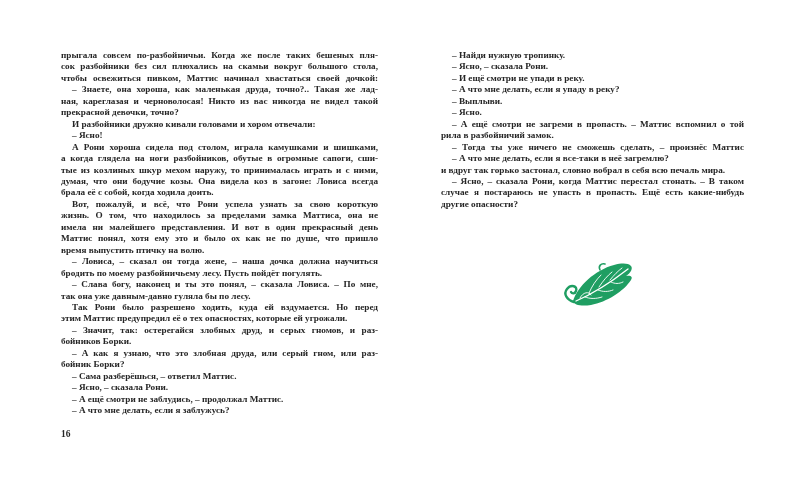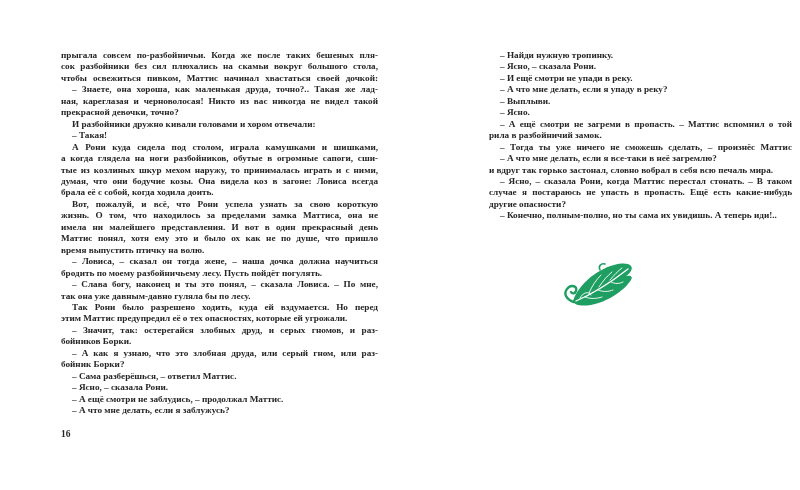--- a/index.html
+++ b/index.html
@@ -1,21 +1,21 @@
 <!DOCTYPE html>
 <html><head>
 <meta charset="utf-8">
 <style>
   * { margin:0; padding:0; box-sizing:border-box; }
   html,body { width:800px; height:490px; background:#ffffff; overflow:hidden; }
   body { font-family:"Liberation Serif","DejaVu Serif",serif; color:#262626; position:relative; }
 
   .page-col { position:absolute; top:50px; }
   .page-col.left  { left:61px;  width:317px; }
-  .page-col.right { left:441px; width:303px;margin-left:48px; }
+  .page-col.right { left:441px; width:303px; }
 
   .line {
     font-size:9.2px;
     line-height:11.45px;
     font-weight:bold;
     color:#262626;
     text-align:left;
     white-space:nowrap;
   }
   .line.j { white-space:normal; text-align:justify; text-align-last:justify; }
@@ -35,22 +35,22 @@
 
   <div class="page-col left">
     <div>
         <div class="line j">прыгала совсем по-разбойничьи. Когда же после таких бешеных пля-</div>
         <div class="line j">сок разбойники без сил плюхались на скамьи вокруг большого стола,</div>
         <div class="line j">чтобы освежиться пивком, Маттис начинал хвастаться своей дочкой:</div>
         <div class="line i j">– Знаете, она хороша, как маленькая друда, точно?.. Такая же лад-</div>
         <div class="line j">ная, кареглазая и черноволосая! Никто из вас никогда не видел такой</div>
         <div class="line">прекрасной девочки, точно?</div>
         <div class="line i">И разбойники дружно кивали головами и хором отвечали:</div>
-        <div class="line i">– Такая!</div>
-        <div class="line i j">А Рони куда сидела под столом, играла камушками и шишками,</div>
+        <div class="line i">– Ясно!</div>
+        <div class="line i j">А Рони хороша сидела под столом, играла камушками и шишками,</div>
         <div class="line j">а когда глядела на ноги разбойников, обутые в огромные сапоги, сши-</div>
         <div class="line j">тые из козлиных шкур мехом наружу, то принималась играть и с ними,</div>
         <div class="line j">думая, что они бодучие козы. Она видела коз в загоне: Ловиса всегда</div>
         <div class="line">брала её с собой, когда ходила доить.</div>
         <div class="line i j">Вот, пожалуй, и всё, что Рони успела узнать за свою короткую</div>
         <div class="line j">жизнь. О том, что находилось за пределами замка Маттиса, она не</div>
         <div class="line j">имела ни малейшего представления. И вот в один прекрасный день</div>
         <div class="line j">Маттис понял, хотя ему это и было ох как не по душе, что пришло</div>
         <div class="line">время выпустить птичку на волю.</div>
         <div class="line i j">– Ловиса, – сказал он тогда жене, – наша дочка должна научиться</div>
@@ -81,21 +81,20 @@
         <div class="line i">– Выплыви.</div>
         <div class="line i">– Ясно.</div>
         <div class="line i j">– А ещё смотри не загреми в пропасть. – Маттис вспомнил о той</div>
         <div class="line">рила в разбойничий замок.</div>
         <div class="line i j">– Тогда ты уже ничего не сможешь сделать, – произнёс Маттис</div>
         <div class="line i">– А что мне делать, если я все-таки в неё загремлю?</div>
         <div class="line">и вдруг так горько застонал, словно вобрал в себя всю печаль мира.</div>
         <div class="line i j">– Ясно, – сказала Рони, когда Маттис перестал стонать. – В таком</div>
         <div class="line j">случае я постараюсь не упасть в пропасть. Ещё есть какие-нибудь</div>
         <div class="line">другие опасности?</div>
-        <div class="line i">– Конечно, полным-полно, но ты сама их увидишь. А теперь иди!..</div>
       </div>
   </div>
 
   <div class="leaf-wrap">
     <svg width="80" height="48" viewBox="0 0 80 48">
 
       <path d="M11 40 C16 25 33 9 52 4 C60 2 66 2 69 5 C71 7 69 12 64 15 C69 14 71 16 69 19 C62 30 45 41 29 44 C19 45.5 12 44 11 40 Z" fill="#1f9e62"></path>
 
       <path fill="none" stroke-width="2.4" stroke-linecap="round" d="M12 41 C5 39 1 33 5 28 C9 23 16 25 14 30 C13 33 10 33 9 31" stroke="#1f9e62"></path>
 

